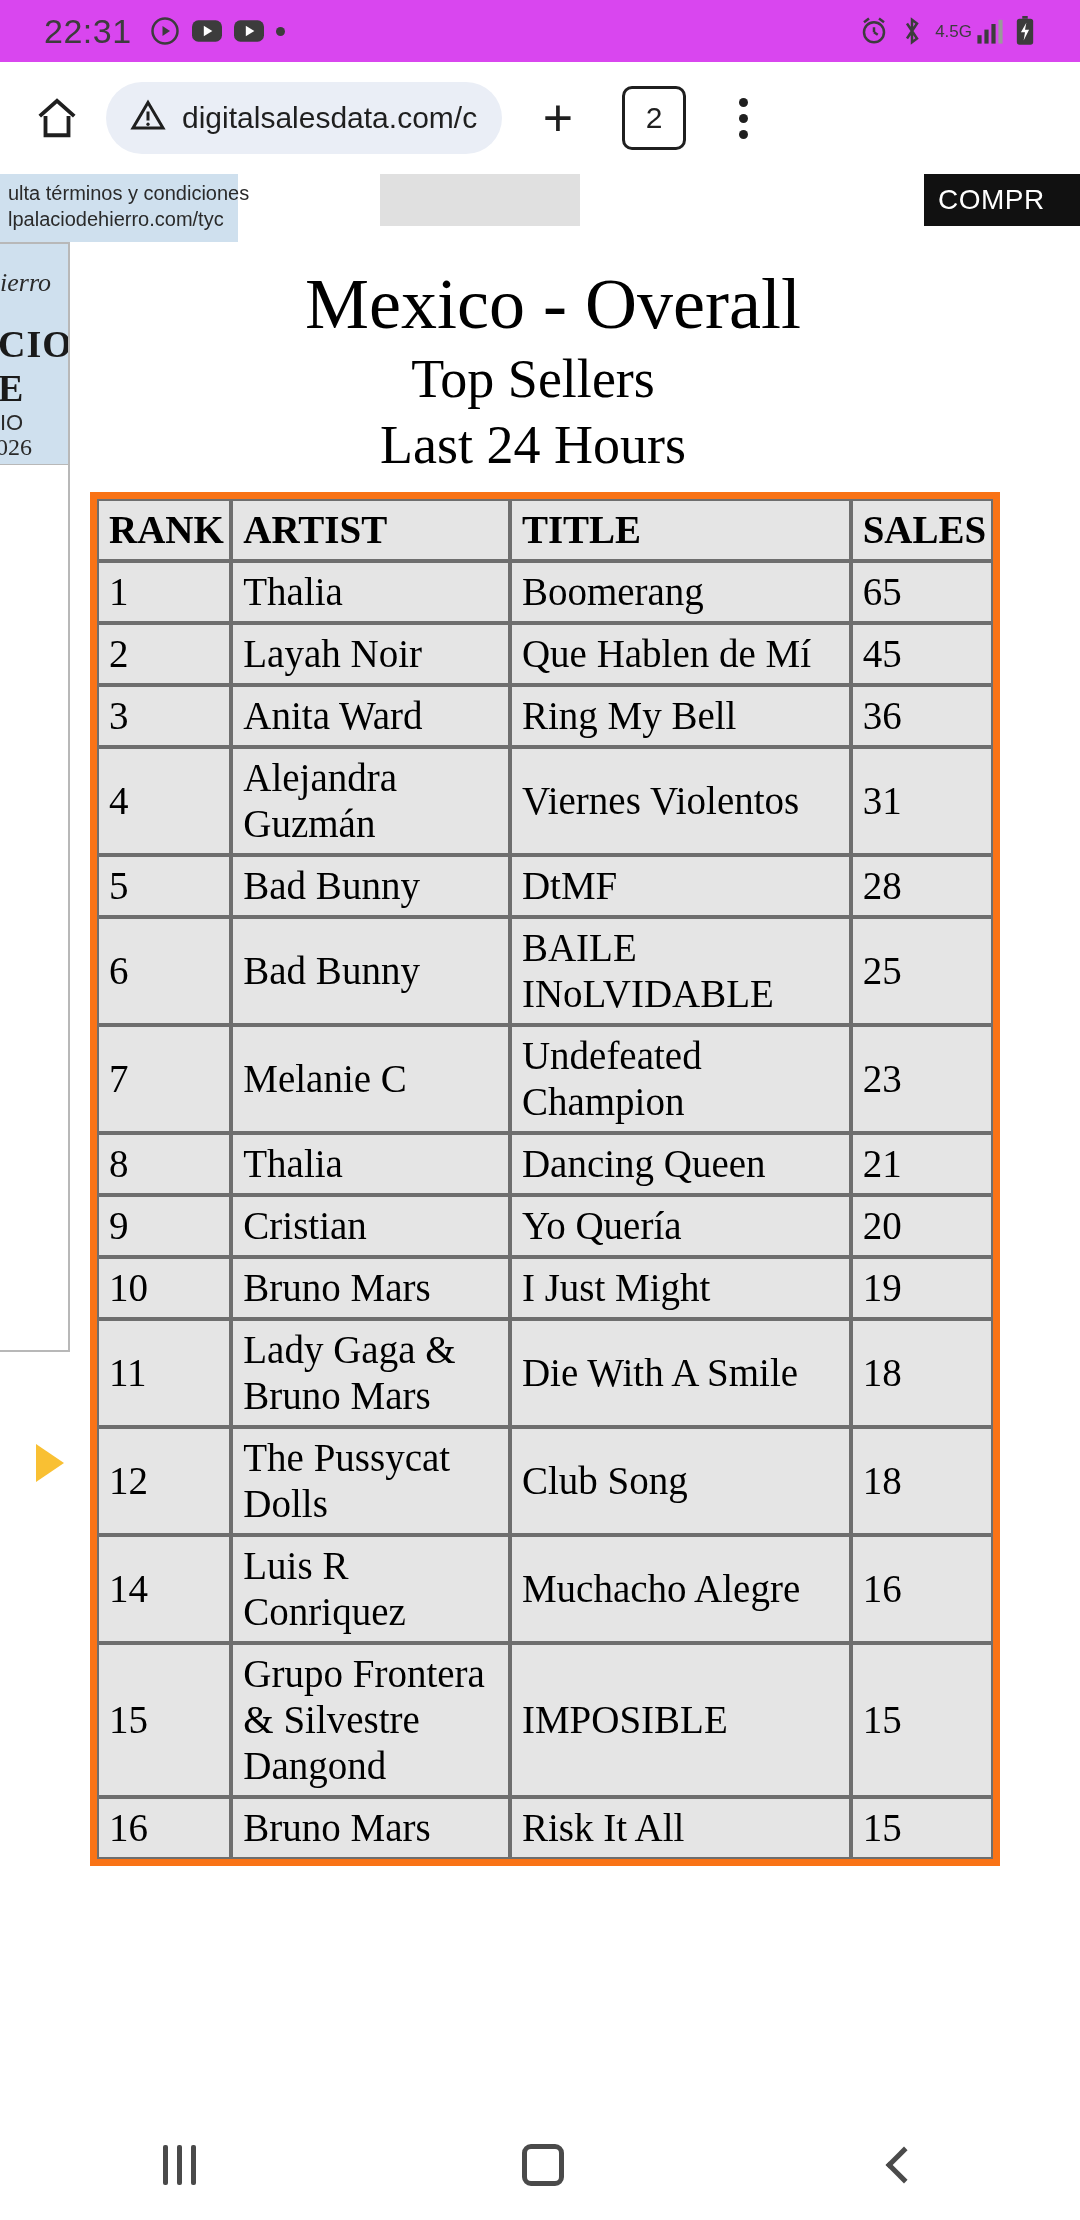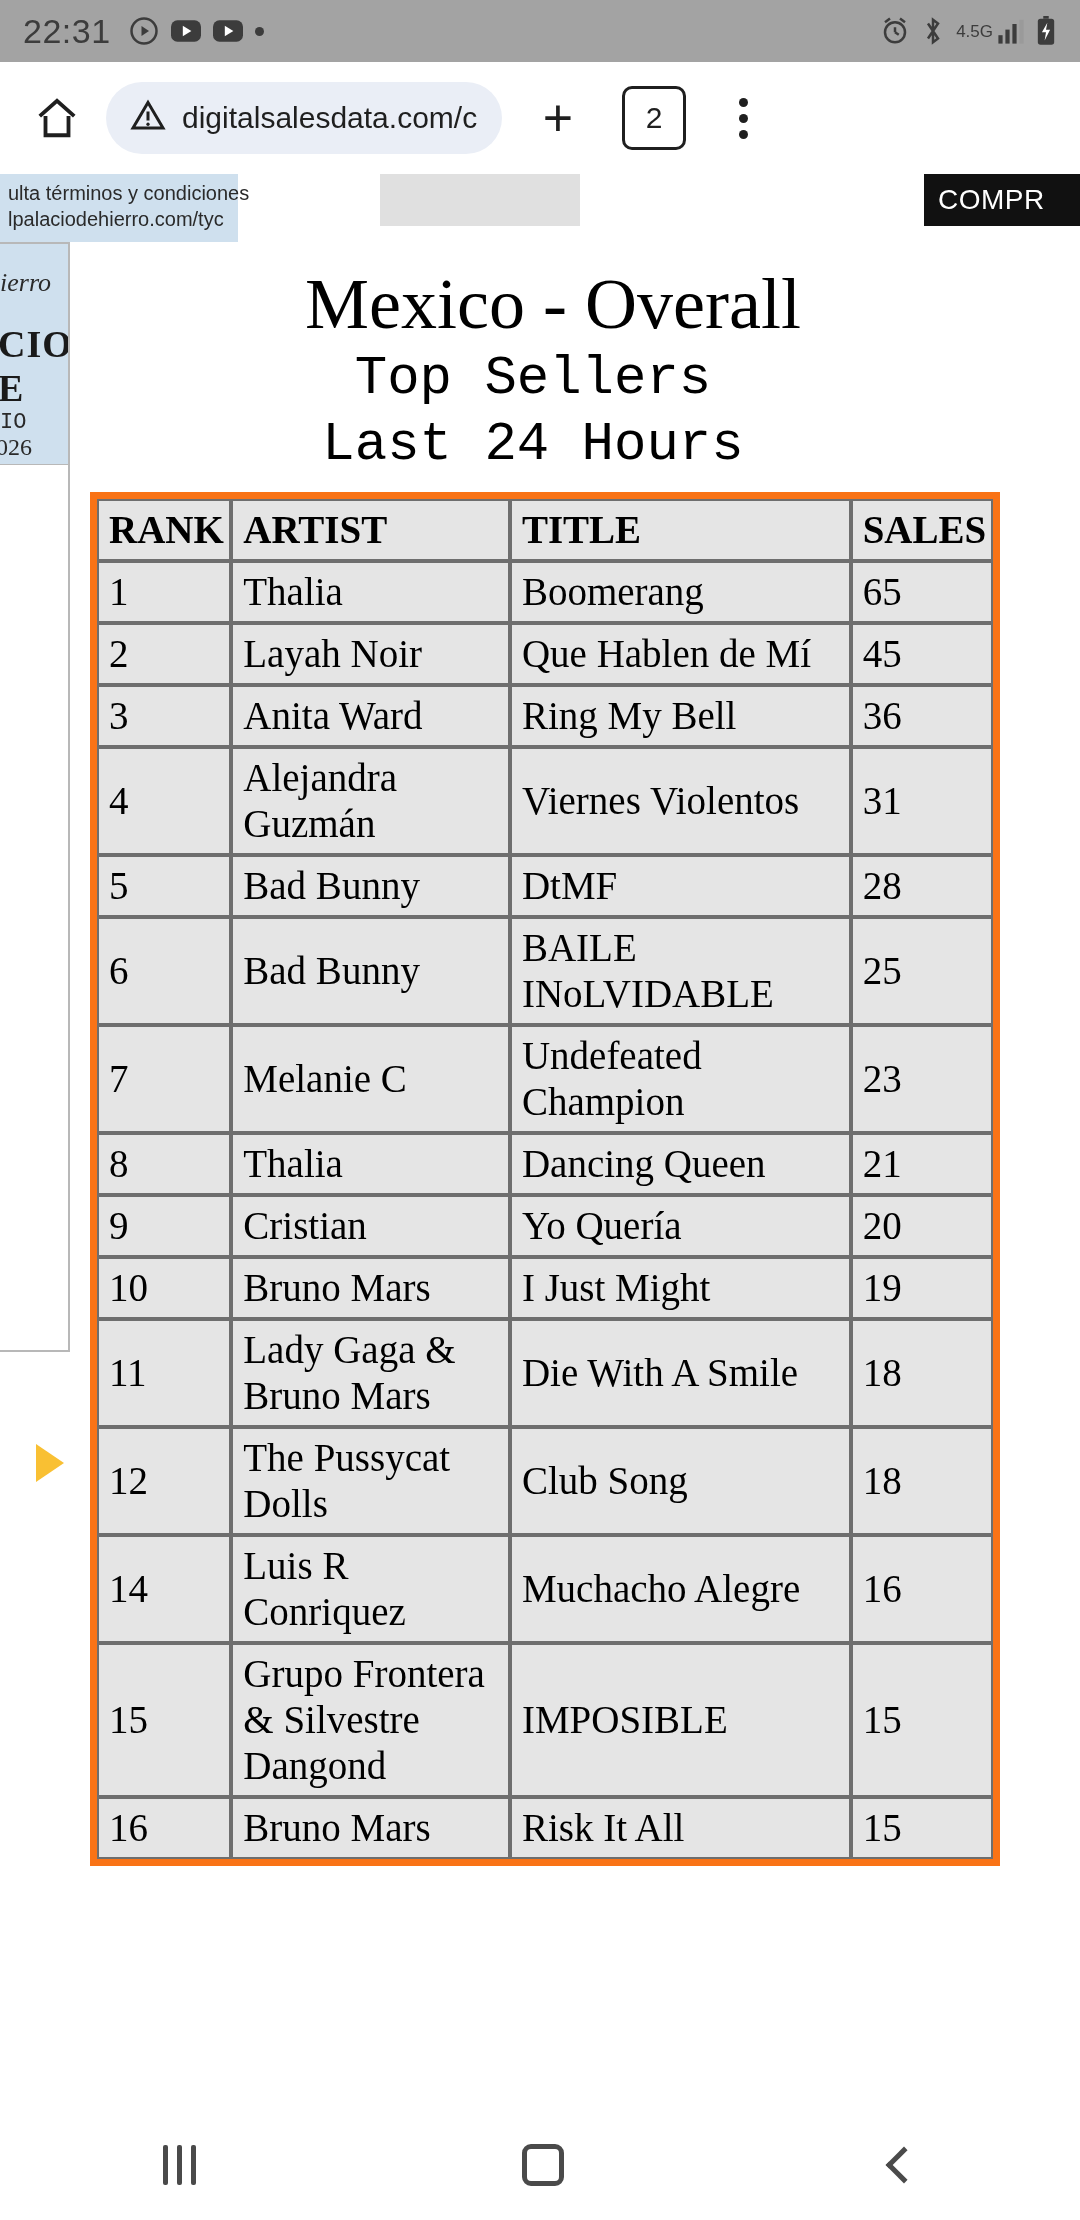--- a/index.html
+++ b/index.html
@@ -13,23 +13,23 @@
     font-family: "Liberation Sans", sans-serif;
     overflow: hidden;
     position: relative;
   }
 
   
   .statusbar {
     height: 62px;
     display: flex;
     align-items: center;
-    padding: 0 23px;
-    box-sizing: border-box;
-    background: #a3a3a3;
+    padding: 0 44px;
+    box-sizing: border-box;
+    background: #d946ef;
   }
   .status-clock {
     font-size: 34px;
     color: #3c3c3c;
     font-family: "Liberation Sans", sans-serif;
     letter-spacing: 0.5px;
     margin-right: 18px;
   }
   .status-left-icons {
     display: flex;
@@ -243,21 +243,21 @@
     left: 2px;
     font-family: "Liberation Serif", serif;
     font-weight: bold;
     font-size: 38px;
     color: #1a1a1a;
   }
   .side-ad-top .sa-sm {
     position: absolute;
     top: 166px;
     left: 4px;
-    font-family: Liberation Mono, monospace;
+    font-family: Liberation Sans, sans-serif;
     font-size: 22px;
     color: #2a2a2a;
   }
   .side-ad-top .sa-sm2 {
     position: absolute;
     top: 190px;
     left: 0px;
     font-family: "Liberation Serif", serif;
     font-size: 24px;
     color: #2a2a2a;
@@ -284,21 +284,21 @@
   .chart-title {
     font-family: "Liberation Serif", serif;
     font-size: 72px;
     text-align: center;
     color: #000;
     line-height: 84px;
     padding-right: 52px;
     padding-top: 10px;
   }
   .chart-sub {
-    font-family: Liberation Mono, monospace;
+    font-family: Liberation Serif, serif;
     font-size: 54px;
     text-align: center;
     color: #000;
     line-height: 66px;
     padding-right: 92px;
   }
 
   table.rank {
     margin-top: 14px;
     margin-left: 12px;

